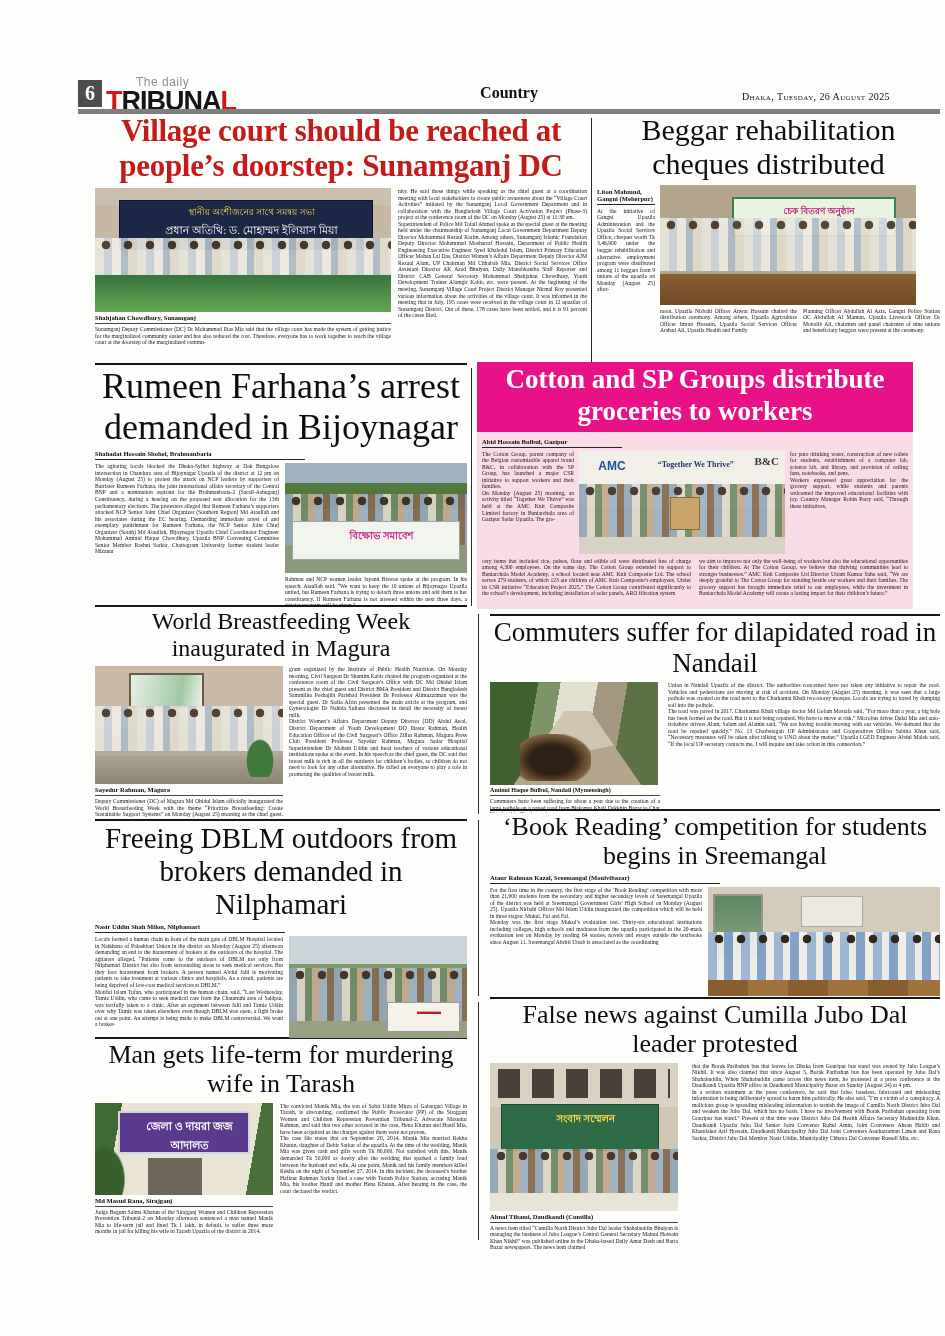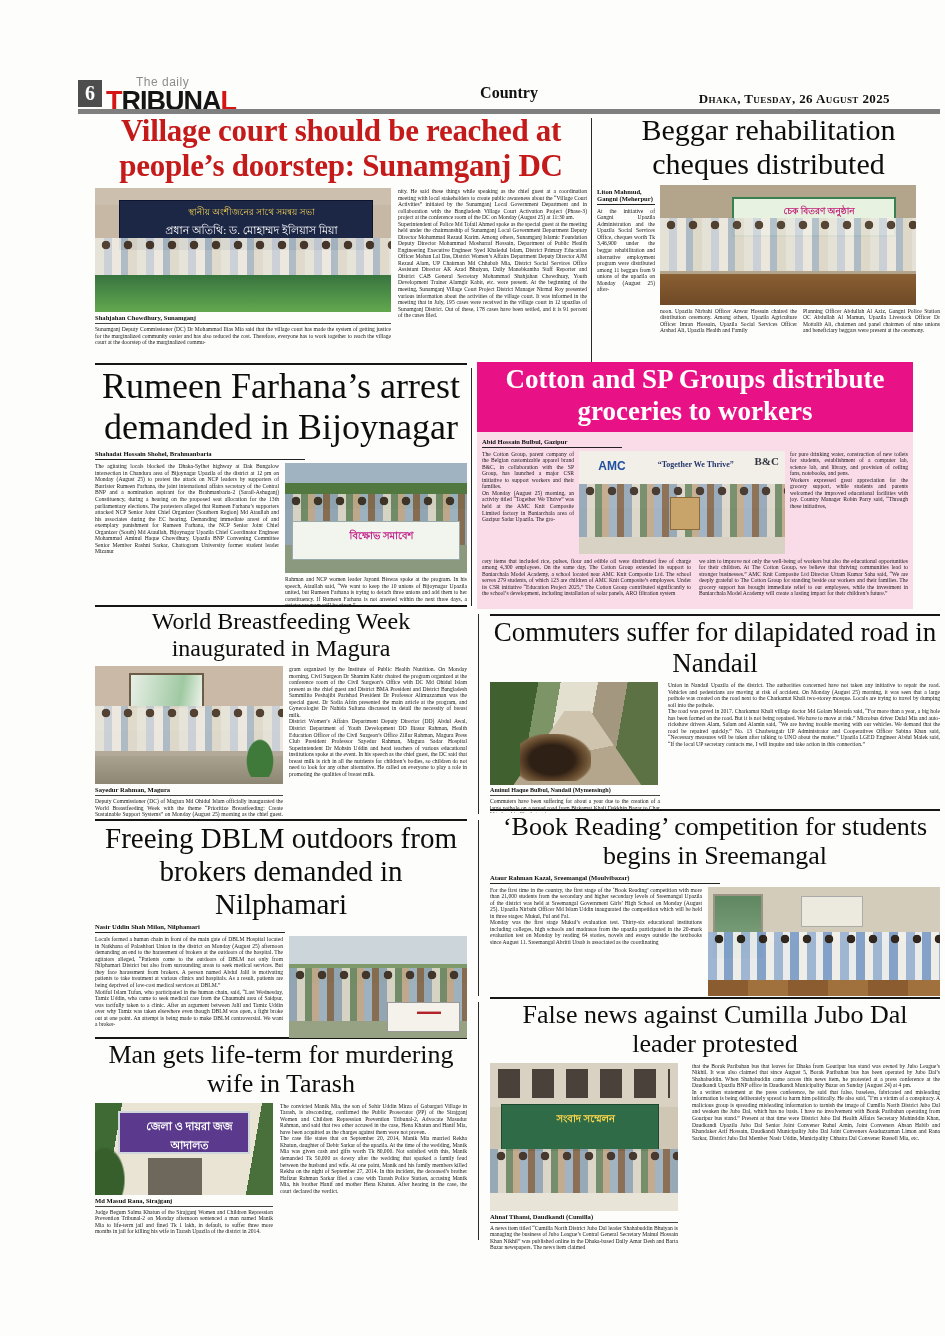--- a/index.html
+++ b/index.html
@@ -10,21 +10,21 @@
 
   
   #pagenum{left:78px;top:80px;width:24px;height:27px;background:#4d4d4d;color:#fff;
            font-size:20px;font-weight:bold;text-align:center;line-height:27px;}
   #masthead{left:106px;top:75px;width:220px;font-family:"Liberation Sans","DejaVu Sans",sans-serif;}
   #masthead .thedaily{display:block;font-size:12px;color:#8d8d8d;margin:0 0 0 30px;letter-spacing:.5px;}
   #masthead .logo{font-size:27px;font-weight:900;letter-spacing:-1px;line-height:24px;}
   #masthead .logo .red{color:#d51414;}
   #masthead .logo .blk{color:#151515;}
   #section{left:78px;top:84px;width:862px;text-align:center;font-size:16px;font-weight:bold;}
-  #dateline{top:91px;right:55px;font-size:13px;font-weight:bold;font-variant:small-caps;letter-spacing:.4px;}
+  #dateline{top:91px;right:55px;font-size:10px;font-weight:normal;font-variant:small-caps;letter-spacing:.4px;}
   #graybar{left:78px;top:109px;width:862px;height:5px;background:#7f7f7f;}
 
   
   .article{position:absolute;overflow:hidden;}
   .hl{text-align:center;line-height:1.13;font-weight:400;color:#0d0d0d;}
   .hl.red{color:#c41a1a;font-weight:bold;}
   .body{font-size:5.6px;line-height:1.17;text-align:justify;white-space:pre-line;
         overflow:hidden;color:#191919;}
   .byline{font-size:6.6px;font-weight:bold;border-bottom:1px solid #222;
           padding-bottom:2px;margin:3px 0 3px;}

